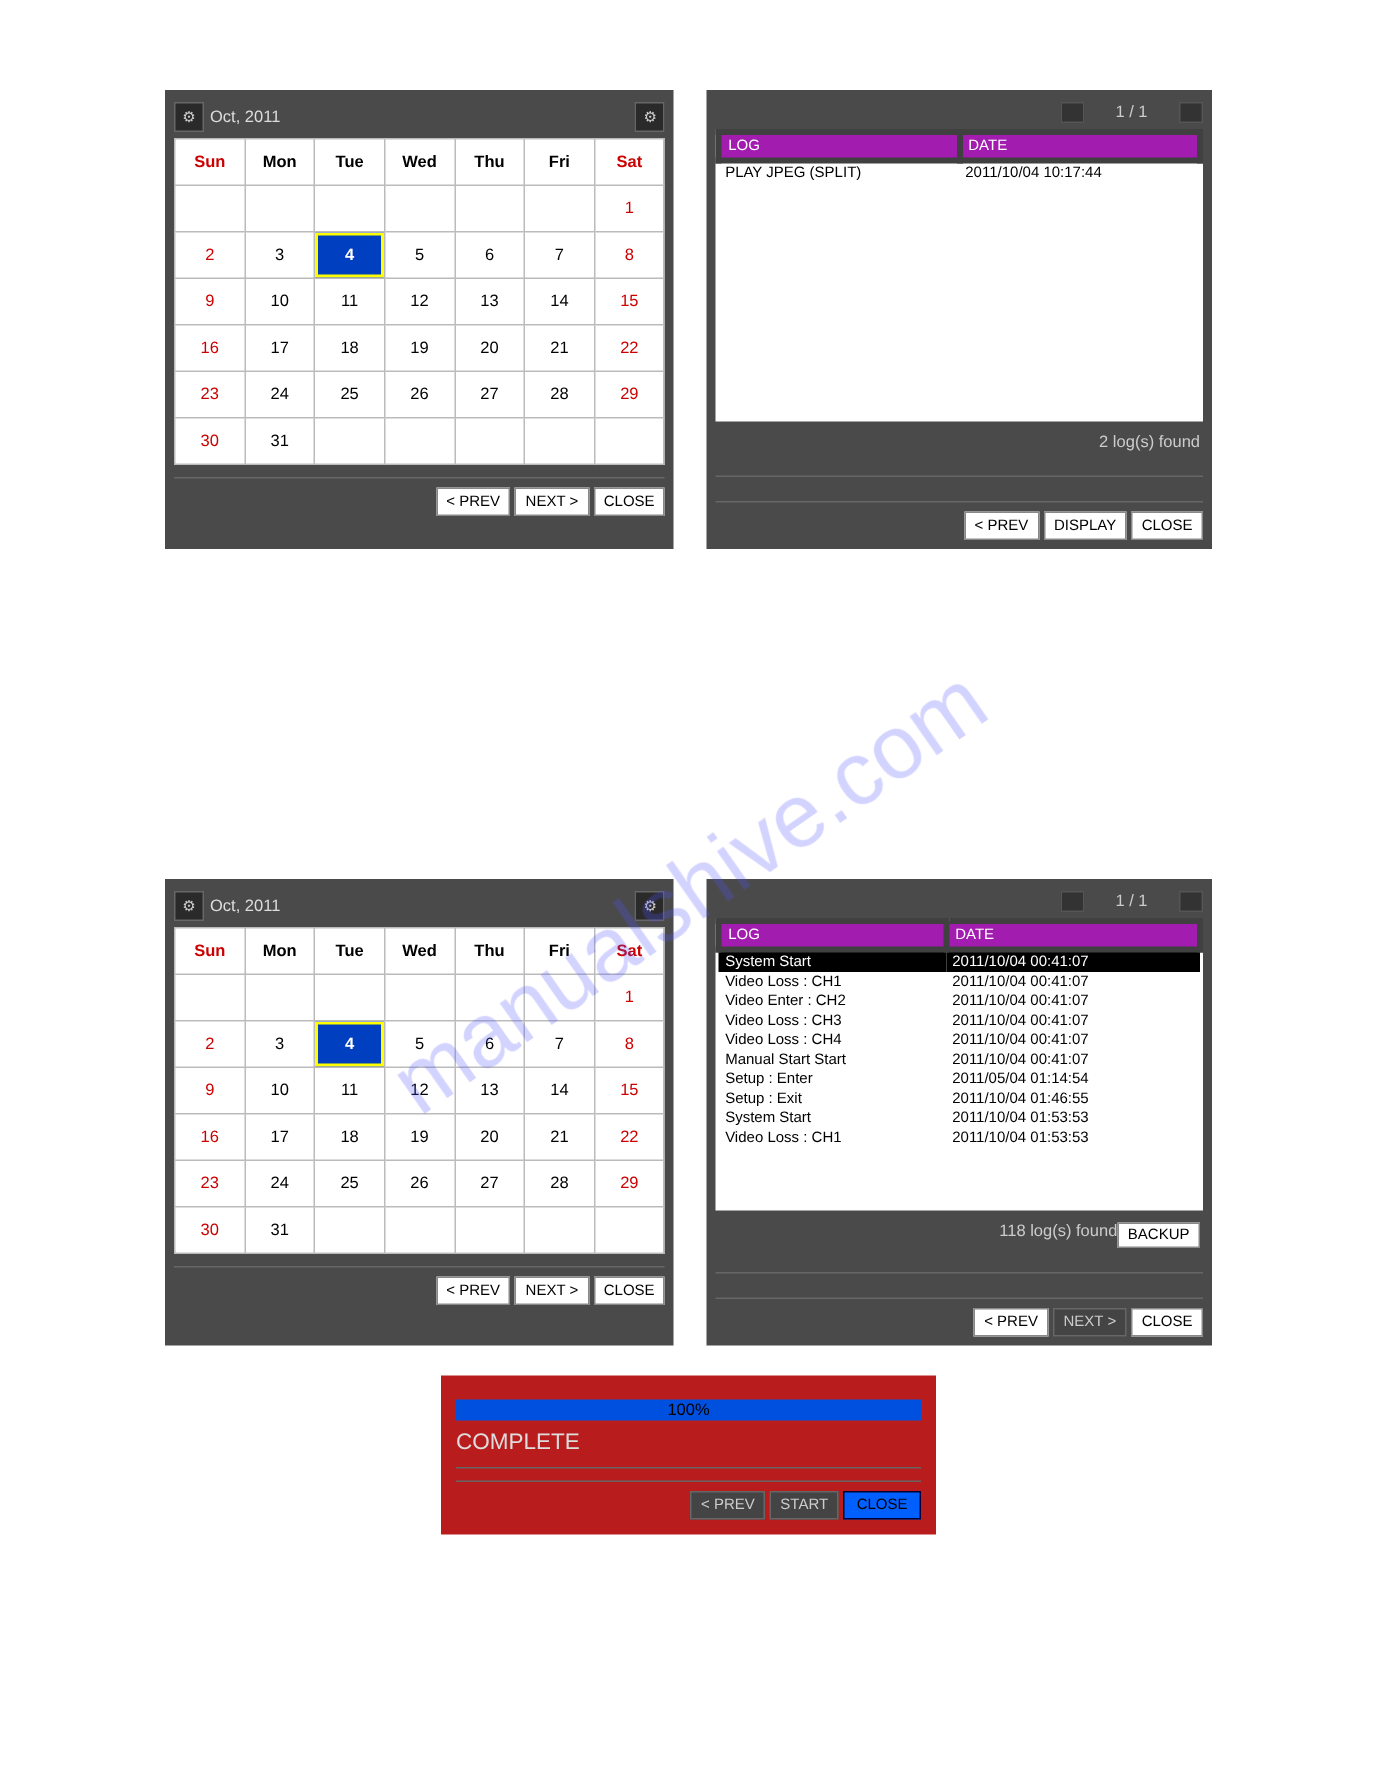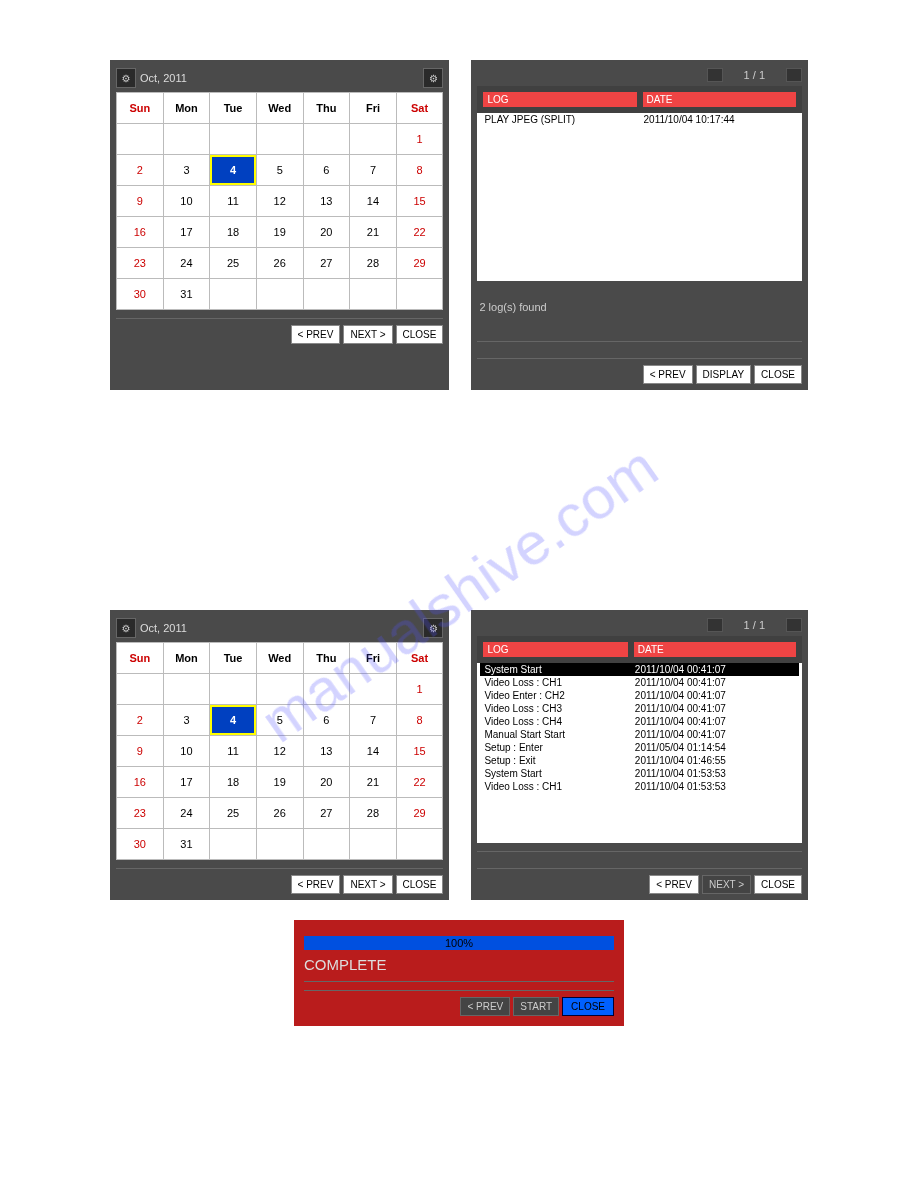--- a/index.html
+++ b/index.html
@@ -14,24 +14,24 @@
 .sel{background:#0040c0;color:#fff;font-size:13px;font-weight:bold;box-shadow:inset 0 0 0 2px #ff0}
 .btns{display:flex;justify-content:flex-end;gap:3px;margin-top:8px;border-top:1px solid #666;padding-top:6px}
 .btn{background:#fff;border:1px solid #888;padding:3px 6px;font-size:10px;cursor:pointer}
 .btn-dark{background:#444;color:#ccc;border:1px solid #666;padding:3px 6px;font-size:10px}
 .btn-sel{background:#0060ff;color:#000;border:1px solid #003;padding:3px 8px;font-size:10px}
 .log-panel{background:#4a4a4a;padding:6px;width:342px;display:flex;flex-direction:column}
 .pager{display:flex;justify-content:flex-end;align-items:center;gap:21px;color:#ccc;font-size:11px;padding:2px 0 4px}
 .arr{width:14px;height:12px;background:#333;border:1px solid #555}
 .log-box{background:#fff;flex:1;min-height:195px}
 .log-table{width:100%;border-collapse:collapse;font-size:10px}
-.log-table th{background:#ef4444;color:#fff;text-align:left;padding:2px 4px;font-weight:normal;border:6px solid #404040}
+.log-table th{background:#a21caf;color:#fff;text-align:left;padding:2px 4px;font-weight:normal;border:4px solid #404040}
 .log-table td{padding:1px 4px;color:#000}
 .log-table tr.selrow td{background:#000;color:#fff}
-.status{color:#ccc;font-size:11px;padding:20px 2px;display:flex;justify-content:flex-start}
+.status{color:#ccc;font-size:11px;padding:8px 2px;display:flex;justify-content:flex-end}
 .wm{position:fixed;left:50%;top:50%;transform:translate(-50%,-50%) rotate(-35deg);font-size:60px;color:rgba(80,80,255,0.25);pointer-events:none;font-family:Arial}
 .prog-panel{background:#b91c1c;padding:10px;width:310px;margin:0 auto}
 .prog-bar{background:#0050e0;text-align:center;color:#000;font-size:11px;padding:1px 0;margin:6px 0}
 .prog-text{color:#ddd;font-size:15px}
 .sp{height:200px}
 .hr{border:none;border-top:1px solid #666;margin:8px 0}
 .backup{background:#fff;border:1px solid #888;padding:2px 6px;font-size:10px}
 </style>
 </head>
 <body>
@@ -283,20 +283,24 @@
               <td>System Start</td>
               <td>2011/10/04 01:53:53</td>
             </tr>
             <tr class="">
               <td>Video Loss : CH1</td>
               <td>2011/10/04 01:53:53</td>
             </tr>
           </tbody>
         </table>
       </div>
+<div class="status">
+        <span>118 log(s) found</span>
+        <button class="backup">BACKUP</button>
+      </div>
 <hr class="hr">
 <div class="btns">
 <button class="btn">&lt; PREV</button>
 <button class="btn-dark">NEXT &gt;</button>
 <button class="btn">CLOSE</button>
 </div>
 </div>
 </div>
 
 <div class="prog-panel">

